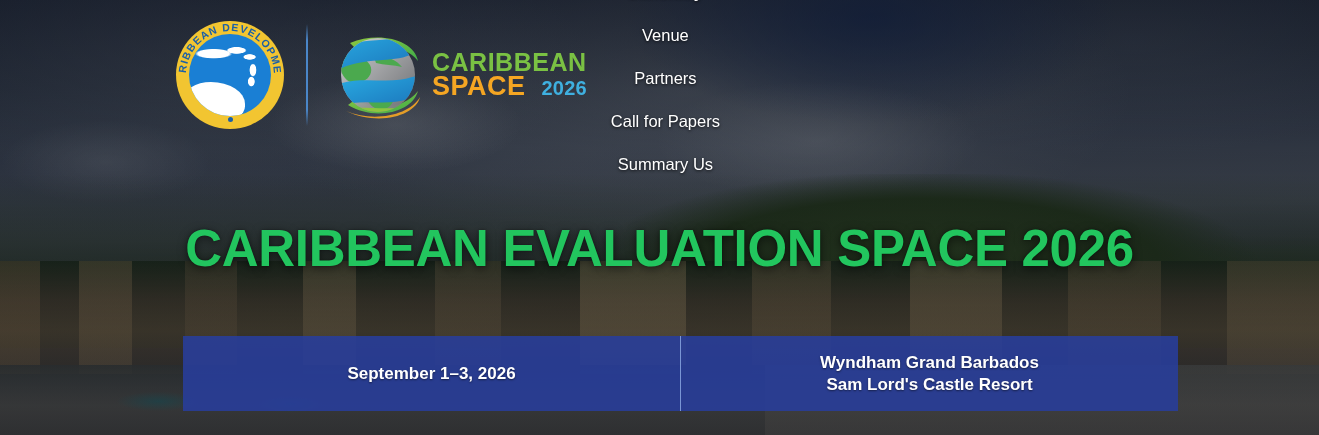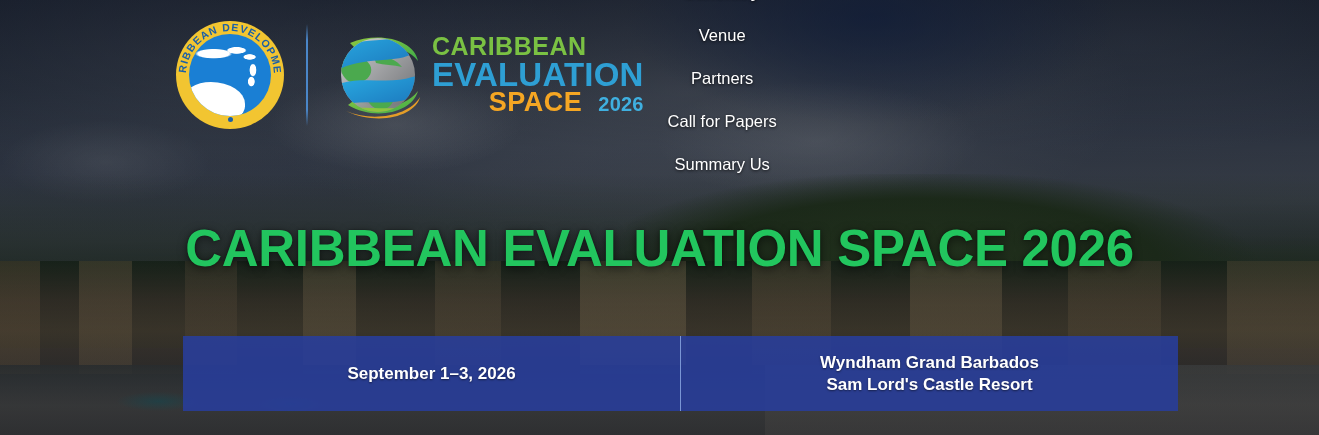--- a/index.html
+++ b/index.html
@@ -251,21 +251,20 @@
 
               <path d="M4,22 C28,10 58,16 74,8 C92,2 96,20 80,28 C62,36 34,30 10,42 Z" fill="url(#gBlue)"></path>
               <path d="M6,58 C30,48 60,58 82,50 C96,46 96,66 78,72 C56,80 28,70 8,80 Z" fill="url(#gBlue)"></path>
               <path d="M2,84 C26,76 58,86 84,78 C94,76 96,88 84,92 C60,98 26,92 2,96 Z" fill="#8dc63f"></path>
             </g>
             <path d="M16,84 C44,96 80,88 90,70 C86,88 50,100 16,84 Z" fill="#f5a623" opacity="0.9"></path>
           </svg>
         </div>
         <div class="ces-word">
           <span class="ces-l1">CARIBBEAN</span>
-          <span class="ces-l2">EVALUATION</span>
           <span class="ces-l3">
             <span class="ces-spc">SPACE</span>
             <span class="ces-yr">2026</span>
           </span>
         </div>
       </div>
 
       <nav class="nav">
         <a class="nav-item active" href="#">Summary</a>
         <a class="nav-item" href="#">Venue</a>

